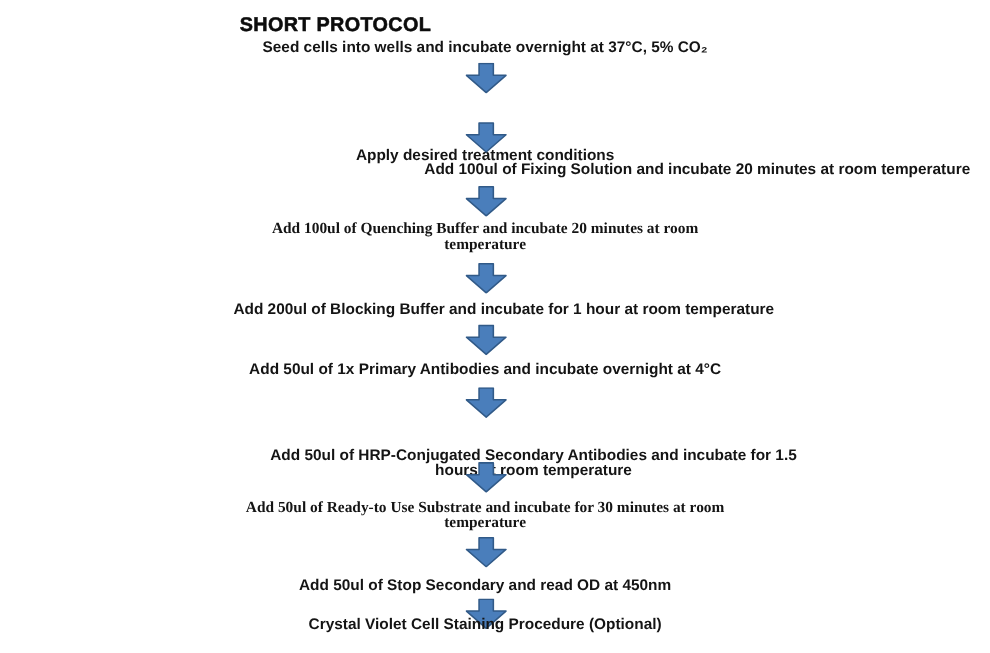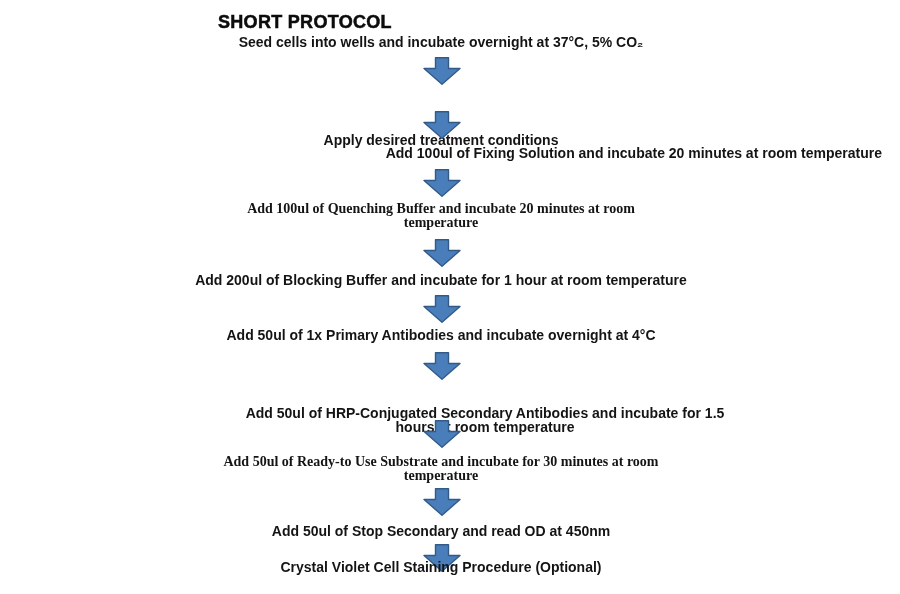--- a/index.html
+++ b/index.html
@@ -44,21 +44,21 @@
     position: absolute;
     left: 423px;
     width: 38px;
     height: 28px;
     display: block;
   }
   .s0 { top: 35px; }
   .s1 { top: 91px; margin-top: 42px; }
   .s2 { top: 146px; text-align: right; }
   .s3 { top: 202px; font-family: Liberation Serif, serif; }
-  .s4 { top: 273px; }
+  .s4 { top: 273px; padding-left: 17px; }
   .s5 { top: 328px; }
   .s6 { top: 406px; padding-left: 44px; }
   .s7 { top: 455px; font-family: Liberation Serif, serif; }
   .s8 { top: 524px; }
   .s9 { top: 560px; }
   .a0 { top: 57px; }
   .a1 { top: 111px; }
   .a2 { top: 169px; }
   .a3 { top: 239px; }
   .a4 { top: 295px; }

